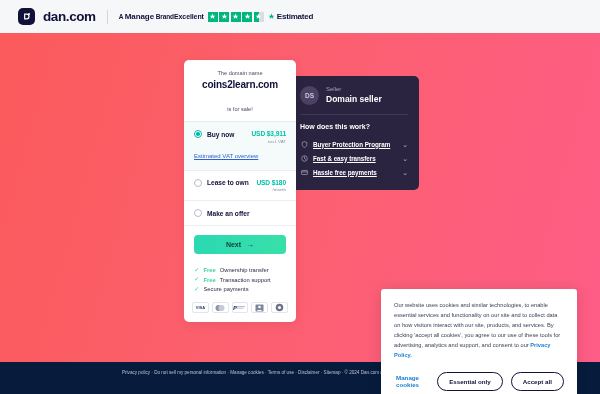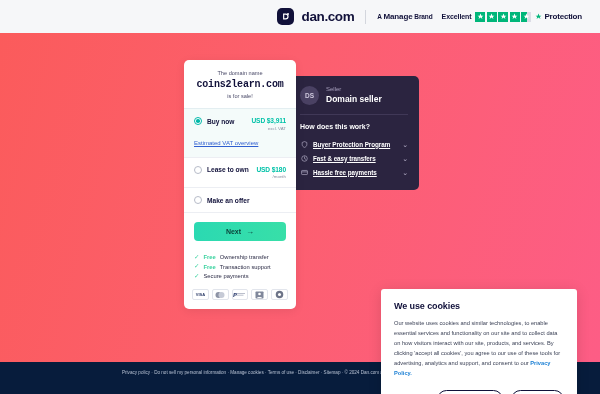--- a/index.html
+++ b/index.html
@@ -20,24 +20,23 @@
   }
 
   
   .header {
     position: absolute;
     top: 0; left: 0; right: 0;
     height: 33px;
     background: #f6f7f9;
     display: flex;
     align-items: center;
-    justify-content: flex-end;
+    justify-content: flex-start;
     padding: 0 18px;
     z-index: 5;
-    gap: 9px;
   }
   .brand { display: flex; align-items: center; gap: 8px; }
   .brand-logo {
     width: 17px; height: 17px;
     border-radius: 5px;
     background: #11113a;
     display: flex; align-items: center; justify-content: center;
     flex: none;
   }
   .brand-logo svg { display:block; }
@@ -134,21 +133,21 @@
     box-shadow: 0 2px 10px rgba(0,0,0,0.08);
     overflow: hidden;
   }
   .card-head {
     padding: 10px 10px 9px 10px;
     text-align: center;
   }
   .dm-pre { font-size: 5.6px; color: #4a4a68; margin-bottom: 3px; }
   .dm-name {
     font-size: 10px; font-weight: bold; color: #11113a;
-    letter-spacing: -0.2px; margin-bottom: 3px; font-family: Liberation Mono, monospace;
+    letter-spacing: -0.2px; margin-bottom: 16px;
   }
   .dm-post { font-size: 5.6px; color: #4a4a68; }
 
   .opt-block { border-top: 1px solid #eceef3; padding: 8px 10px 8px 10px; }
   .opt-block.first { background: #f4fbfa; border-top: 1px solid #e3eef1; }
   .opt-row { display: flex; align-items: flex-start; justify-content: space-between; }
   .opt-left { display: flex; align-items: center; gap: 5px; }
   .radio {
     width: 8px; height: 8px; border-radius: 50%;
     border: 1.2px solid #b7bcc9; flex: none;
@@ -318,21 +317,21 @@
         <span class="tp-star half">
           <svg width="7" height="7" viewBox="0 0 24 24">
               <path fill="#fff" d="M12 2l3 7h7l-5.6 4.3 2.1 7-6.5-4.5L5.5 20.3l2.1-7L2 9h7z"></path>
             </svg>
         </span>
       </span>
       <span class="tp-name">
         <svg width="7" height="7" viewBox="0 0 24 24">
             <path fill="#00b67a" d="M12 2l3 7h7l-5.6 4.3 2.1 7-6.5-4.5L5.5 20.3l2.1-7L2 9h7z"></path>
           </svg>
-        <span class="tp-name-txt">Protection</span>
+        <span class="tp-name-txt">Estimated</span>
       </span>
     </div>
   </div>
 
   <div class="seller-panel">
     <div class="seller-row">
       <span class="seller-avatar">DS</span>
       <span>
         <div class="seller-label">Seller</div>
         <div class="seller-name">Domain seller</div>
@@ -469,21 +468,20 @@
       <span class="pay-chip">
         <svg width="9" height="9" viewBox="0 0 18 18">
           <circle cx="9" cy="9" r="7.5" fill="#6d7488"></circle>
           <circle cx="9" cy="9" r="3" fill="#fff"></circle>
         </svg>
       </span>
     </div>
   </div>
 
   <div class="cookie">
-    <div class="cookie-title">We use cookies</div>
     <div class="cookie-body">
       <span>Our website uses cookies and similar technologies, to enable essential services and functionality on our site and to collect data on how visitors interact with our site, products, and services. By clicking 'accept all cookies', you agree to our use of these tools for advertising, analytics and support, and consent to our </span><a class="cookie-link" href="#">Privacy Policy.</a>
     </div>
     <div class="cookie-actions">
       <a class="manage-link" href="#">Manage cookies</a>
       <button class="cookie-btn">Essential only</button>
       <button class="cookie-btn">Accept all</button>
     </div>
   </div>
 

